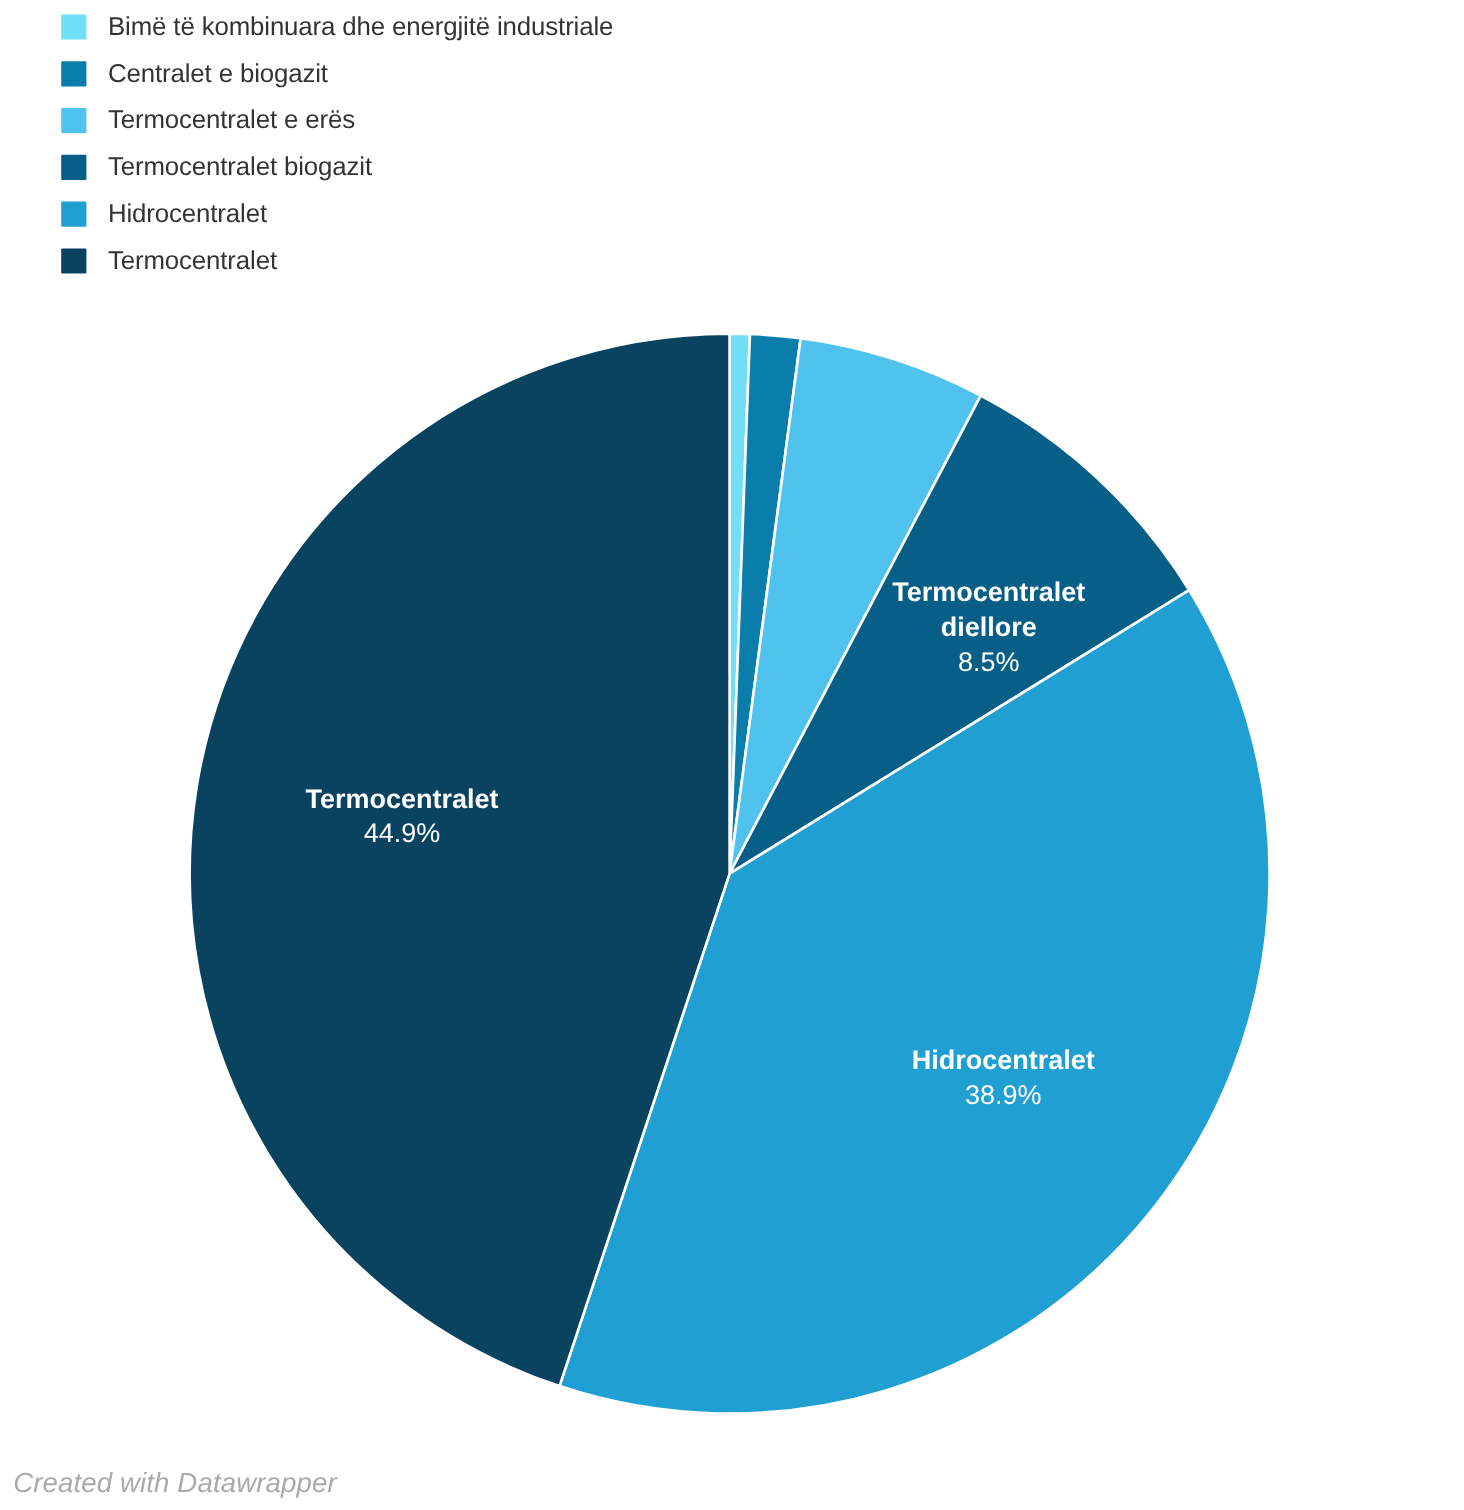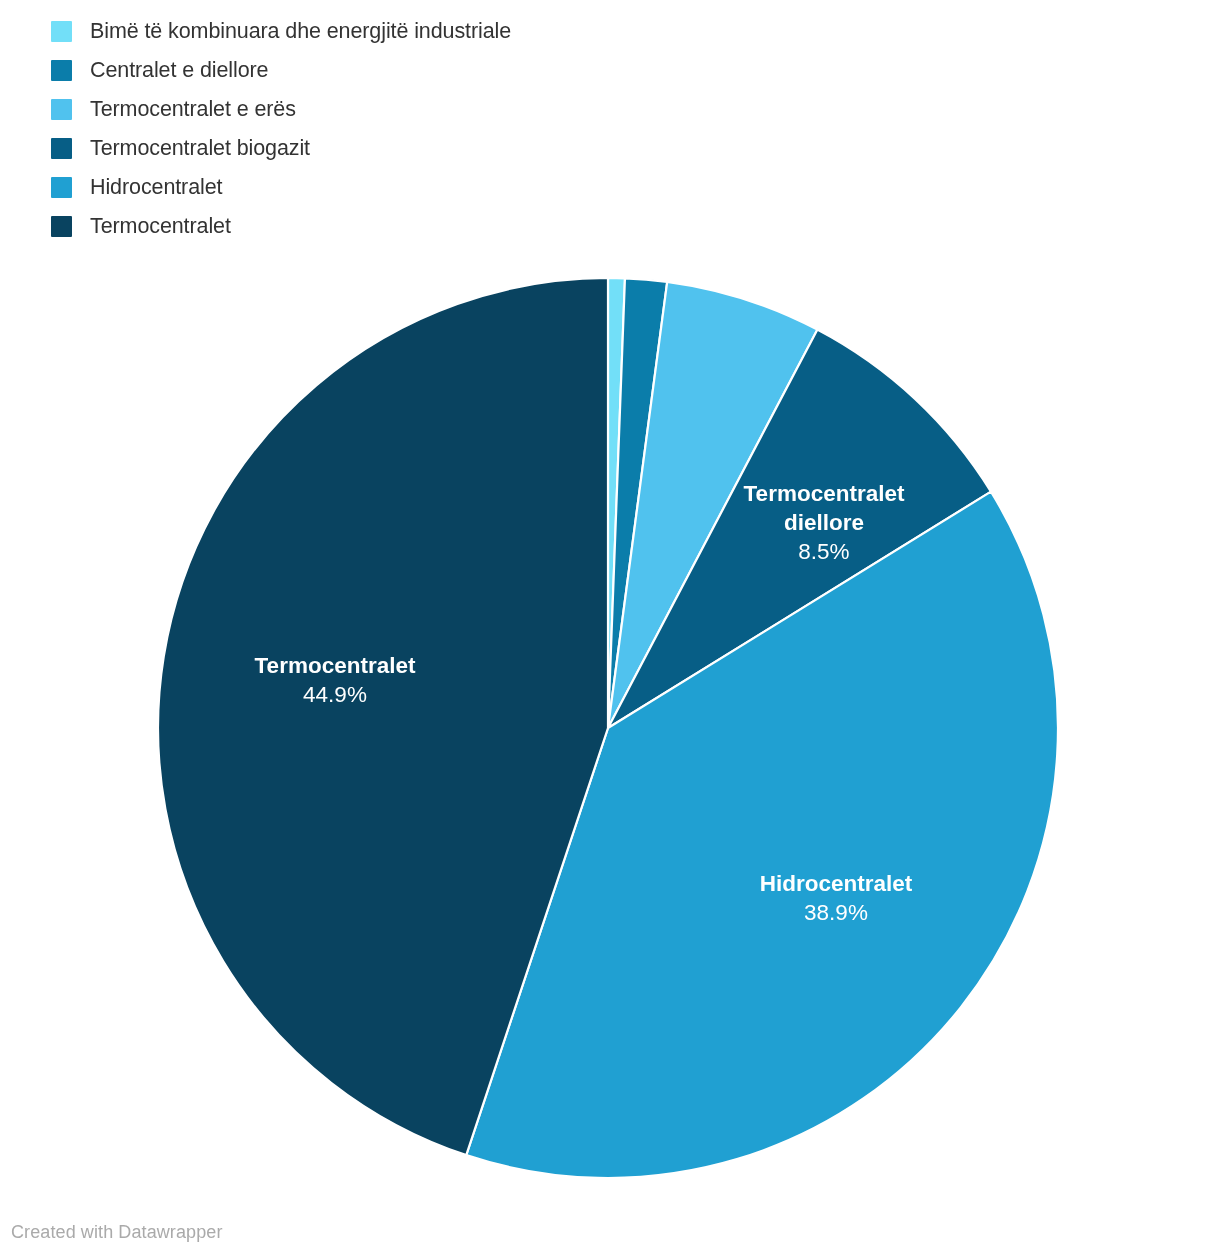--- a/index.html
+++ b/index.html
@@ -17,21 +17,21 @@
 
   
   #legend {
     position: absolute;
     left: 11px;
     top: 12px;
     width: 1000px;
   }
   .legend-item {
     display: flex;
-    align-items: center;
+    align-items: flex-start;
     height: 39px;
     padding-left: 40px;
   }
   .legend-swatch {
     width: 21px;
     height: 21px;
     flex: 0 0 21px;
     border-radius: 1px;
   }
   .legend-label {
@@ -70,36 +70,37 @@
     font-size: 22.5px;
     font-weight: normal;
     fill: #ffffff;
   }
 
   
   #footer {
     position: absolute;
     left: 11px;
     top: 1222px;
-    font-size: 18px;
+    font-size: 23px;
     color: #aaaaaa;
     letter-spacing: 0.1px;
+    font-style: italic;
   }
 </style>
 </head>
 <body>
 
 <div id="legend">
   <div class="legend-item">
     <span class="legend-swatch" style="background: rgb(114, 223, 248);"></span>
     <span class="legend-label">Bimë të kombinuara dhe energjitë industriale</span>
   </div>
   <div class="legend-item">
     <span class="legend-swatch" style="background: rgb(11, 125, 170);"></span>
-    <span class="legend-label">Centralet e diellore</span>
+    <span class="legend-label">Centralet e biogazit</span>
   </div>
   <div class="legend-item">
     <span class="legend-swatch" style="background: rgb(80, 194, 238);"></span>
     <span class="legend-label">Termocentralet e erës</span>
   </div>
   <div class="legend-item">
     <span class="legend-swatch" style="background: rgb(7, 94, 134);"></span>
     <span class="legend-label">Termocentralet biogazit</span>
   </div>
   <div class="legend-item">

